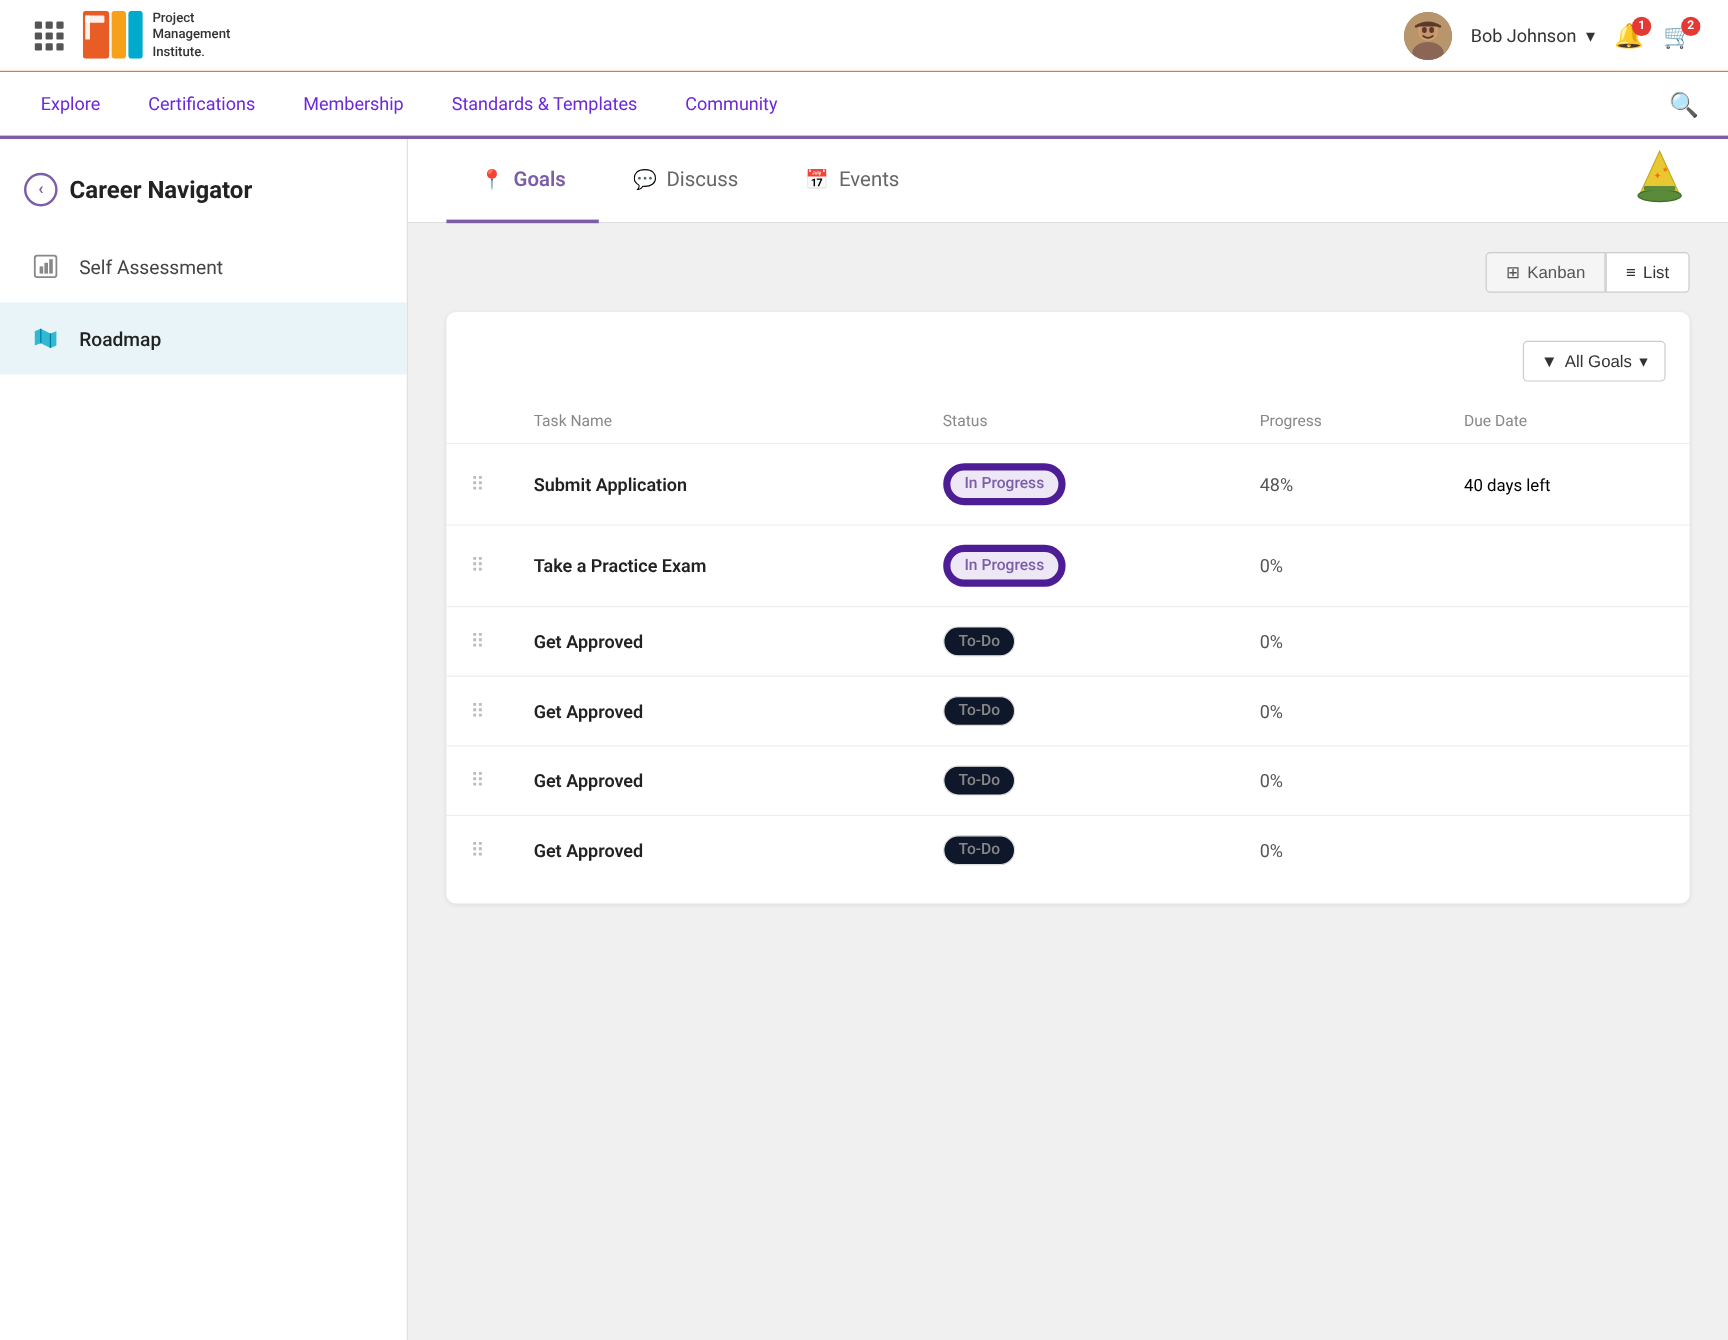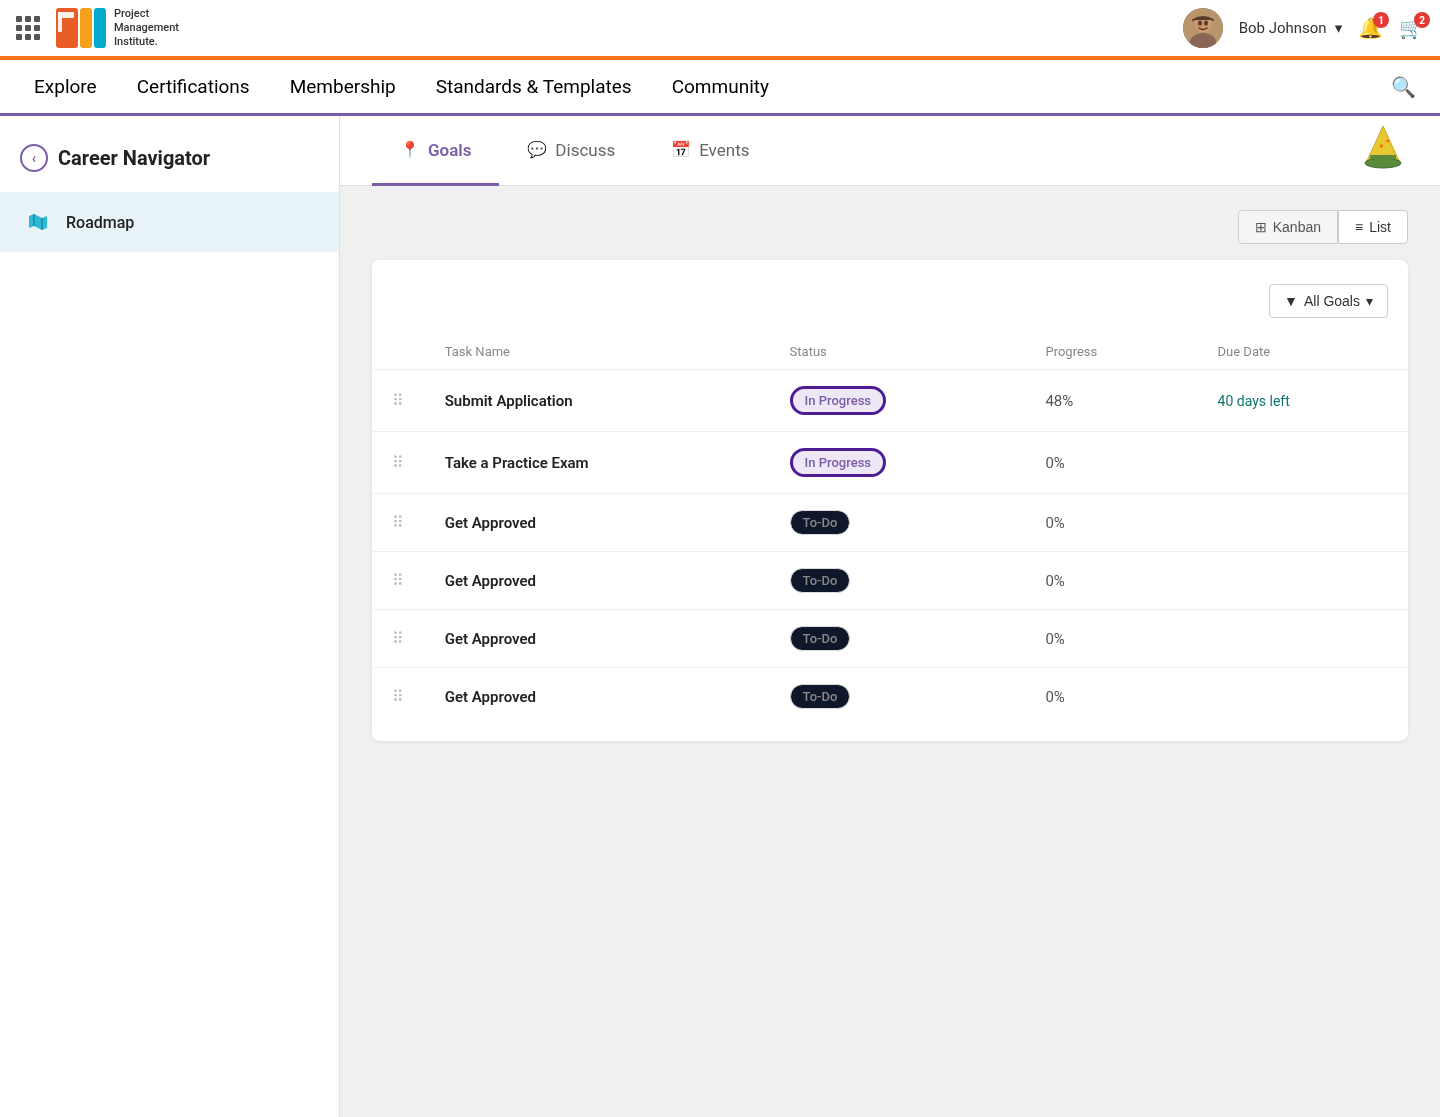--- a/index.html
+++ b/index.html
@@ -4,22 +4,22 @@
   <style>
     * { box-sizing: border-box; margin: 0; padding: 0; }
     body { font-family: -apple-system, BlinkMacSystemFont, 'Segoe UI', Roboto, sans-serif; background: #f5f5f5; color: #333; }
 
     
     .topbar {
       display: flex;
       align-items: center;
       background: #fff;
       height: 60px;
-      padding: 0 16px;
-      border-bottom: 4px solid #f97316;
+      padding: 0 29px;
+      border-bottom: 1px solid #f97316;
     }
     .topbar-grid-icon {
       display: grid;
       grid-template-columns: repeat(3, 6px);
       grid-template-rows: repeat(3, 6px);
       gap: 3px;
       margin-right: 16px;
       cursor: pointer;
     }
     .topbar-grid-icon span {
@@ -92,22 +92,22 @@
       padding: 0 16px;
       border-bottom: 3px solid #7b5ea7;
       height: 56px;
       gap: 4px;
     }
     .nav-item {
       padding: 0 18px;
       height: 56px;
       display: flex;
       align-items: center;
-      font-size: 19px;
-      color: #000000;
+      font-size: 15px;
+      color: #6d28d9;
       cursor: pointer;
       white-space: nowrap;
       border-bottom: 3px solid transparent;
       margin-bottom: -3px;
     }
     .nav-search {
       margin-left: auto;
       font-size: 20px;
       color: #555;
       cursor: pointer;
@@ -314,33 +314,33 @@
     .status-badge {
       display: inline-block;
       padding: 4px 12px;
       border-radius: 20px;
       font-size: 13px;
       font-weight: 500;
     }
     .status-in-progress {
       background: #ede7f6;
       color: #7b5ea7;
-      border: 3px solid #4c1d95;
+      border: 6px solid #4c1d95;
     }
     .status-todo {
       background: #0f172a;
       color: #888;
       border: 1px solid #ddd;
     }
     .progress-val {
       color: #555;
       font-size: 15px;
     }
     .due-date {
-      color: #0f766e;
+      color: #000000;
       font-size: 14px;
     }
   </style>
 </head>
 <body>
 
 <div class="topbar">
   <div class="topbar-grid-icon">
     <span></span>
       <span></span>
@@ -406,20 +406,31 @@
 </nav>
 
 <div class="main-layout">
 
   <aside class="sidebar">
     <div class="sidebar-header">
       <div class="back-btn">‹</div>
       <span>Career Navigator</span>
     </div>
 
+    <div class="sidebar-item">
+      <div class="sidebar-icon">
+        <svg width="24" height="24" viewBox="0 0 24 24" fill="none">
+          <rect x="3" y="3" width="18" height="18" rx="2" stroke="#888" stroke-width="1.5" fill="none"></rect>
+          <rect x="7" y="12" width="3" height="6" fill="#888"></rect>
+          <rect x="11" y="9" width="3" height="9" fill="#888"></rect>
+          <rect x="15" y="6" width="3" height="12" fill="#888"></rect>
+        </svg>
+      </div>
+      <span>Self Assessment</span>
+    </div>
 
     <div class="sidebar-item active">
       <div class="sidebar-icon teal">
         <svg width="24" height="24" viewBox="0 0 24 24" fill="none">
           <path d="M3 6 L8 4 L16 8 L21 6 L21 18 L16 20 L8 16 L3 18 Z" fill="#00AACC" opacity="0.8"></path>
           <path d="M8 4 L8 16" stroke="#007a99" stroke-width="1"></path>
           <path d="M16 8 L16 20" stroke="#007a99" stroke-width="1"></path>
         </svg>
       </div>
       <span>Roadmap</span>

